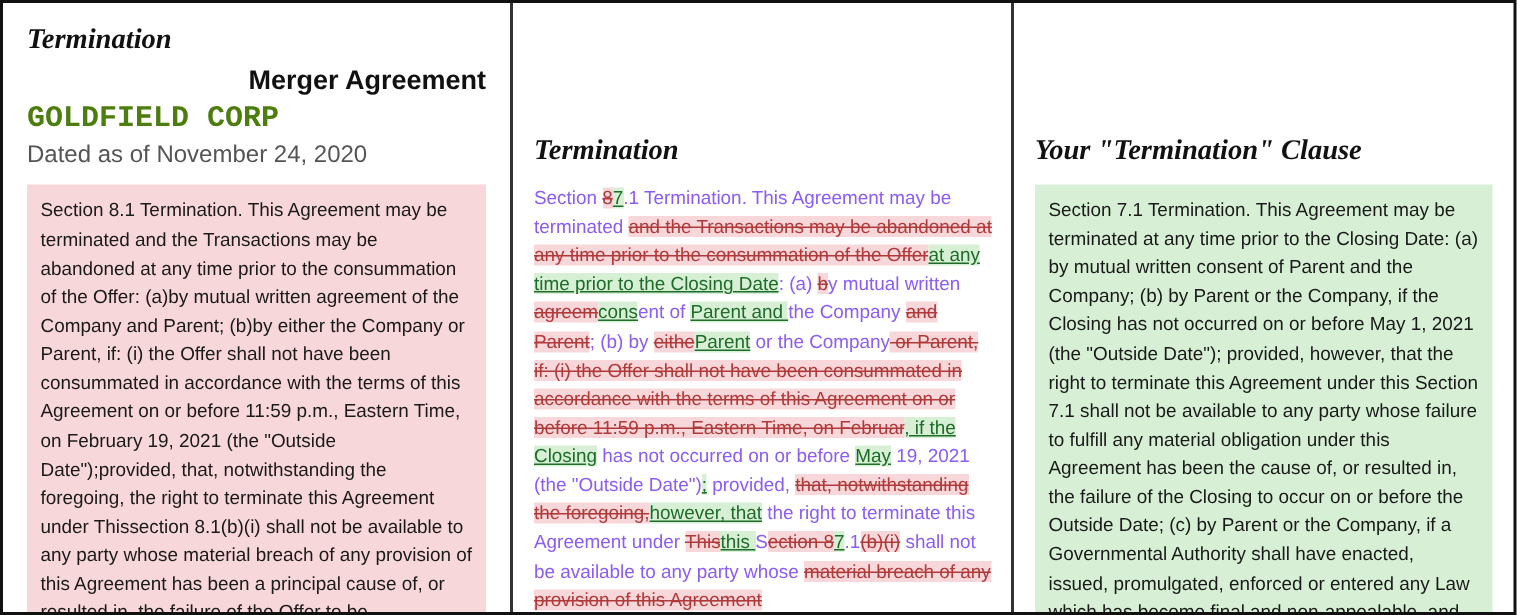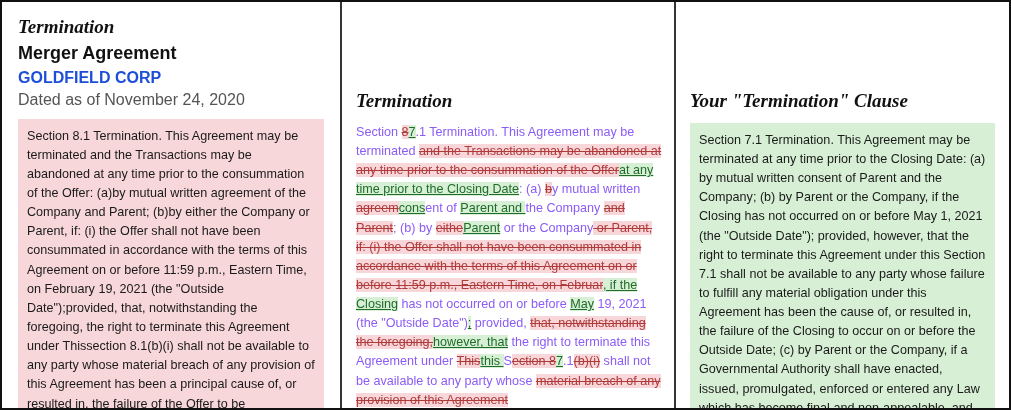--- a/index.html
+++ b/index.html
@@ -59,26 +59,27 @@
     line-height: 1.2;
     margin: 0 0 4px 0;
   }
   .doc-title-bold {
     font-family: "Liberation Sans", sans-serif;
     font-weight: bold;
     font-size: 18px;
     color: #111111;
     line-height: 1.2;
     margin: 0 0 4px 0;
+    text-align: right;
   }
   .doc-party {
-    font-family: Liberation Sans, sans-serif;
+    font-family: Liberation Mono, monospace;
     font-weight: bold;
-    font-size: 16px;
-    color: #1d4ed8;
+    font-size: 20px;
+    color: #4d7c0f;
     line-height: 1.2;
     margin: 0 0 3px 0;
   }
   .doc-date {
     font-family: "Liberation Sans", sans-serif;
     font-size: 16px;
     color: #555555;
     margin: 0 0 10px 0;
   }
   .panel-heading {

